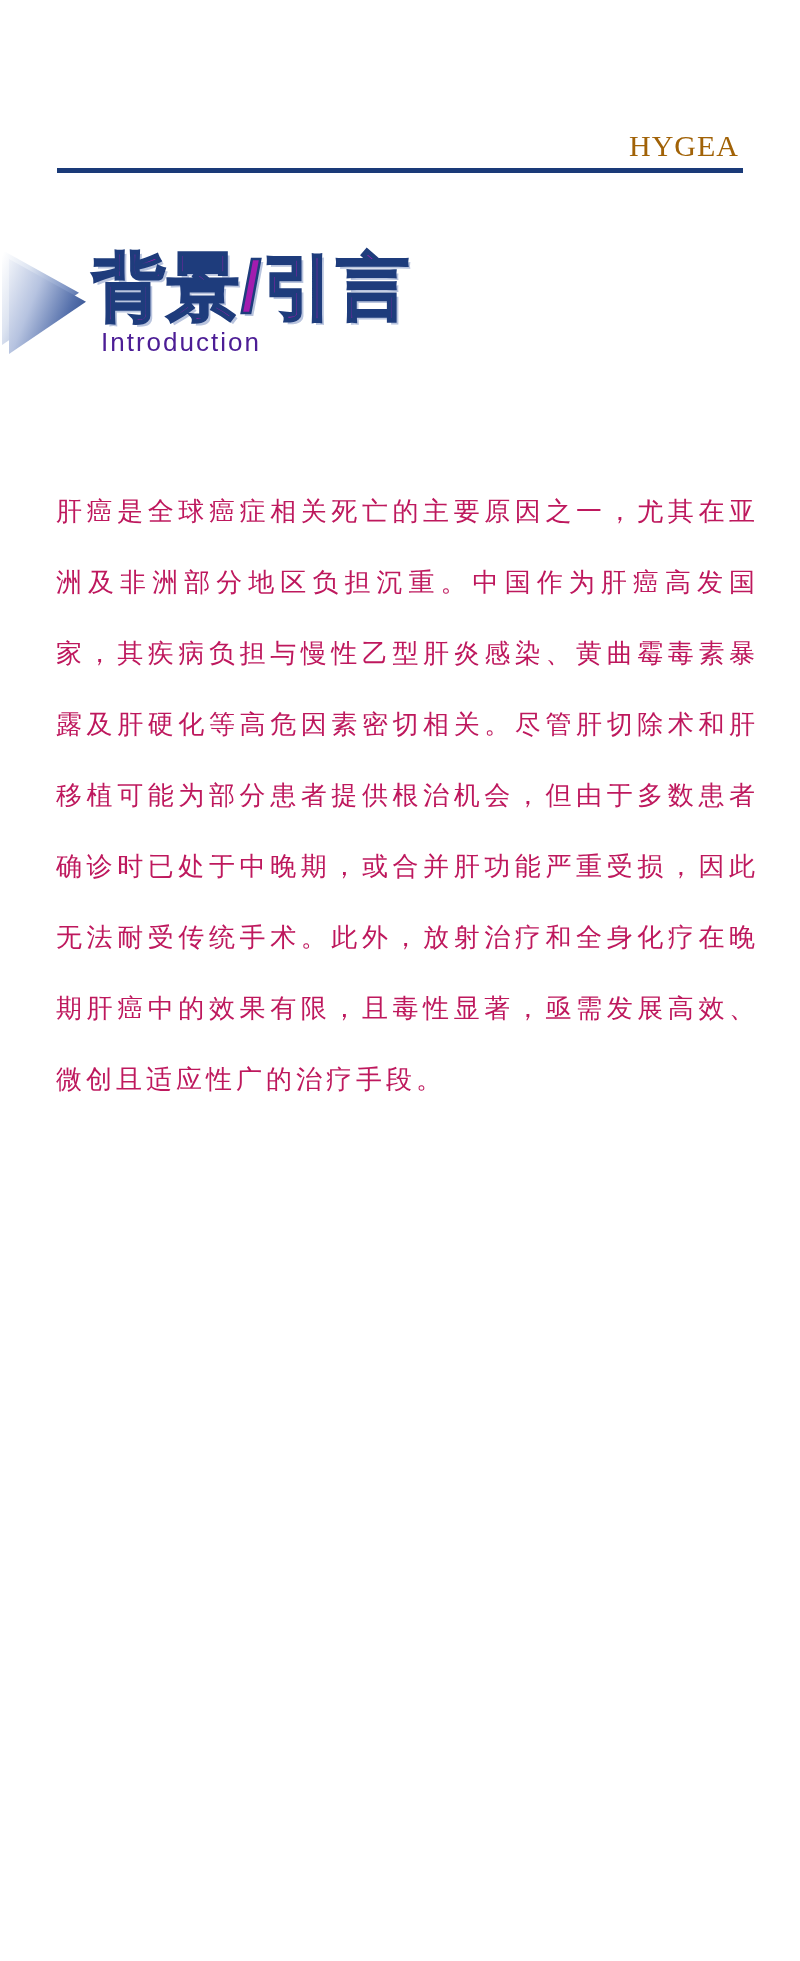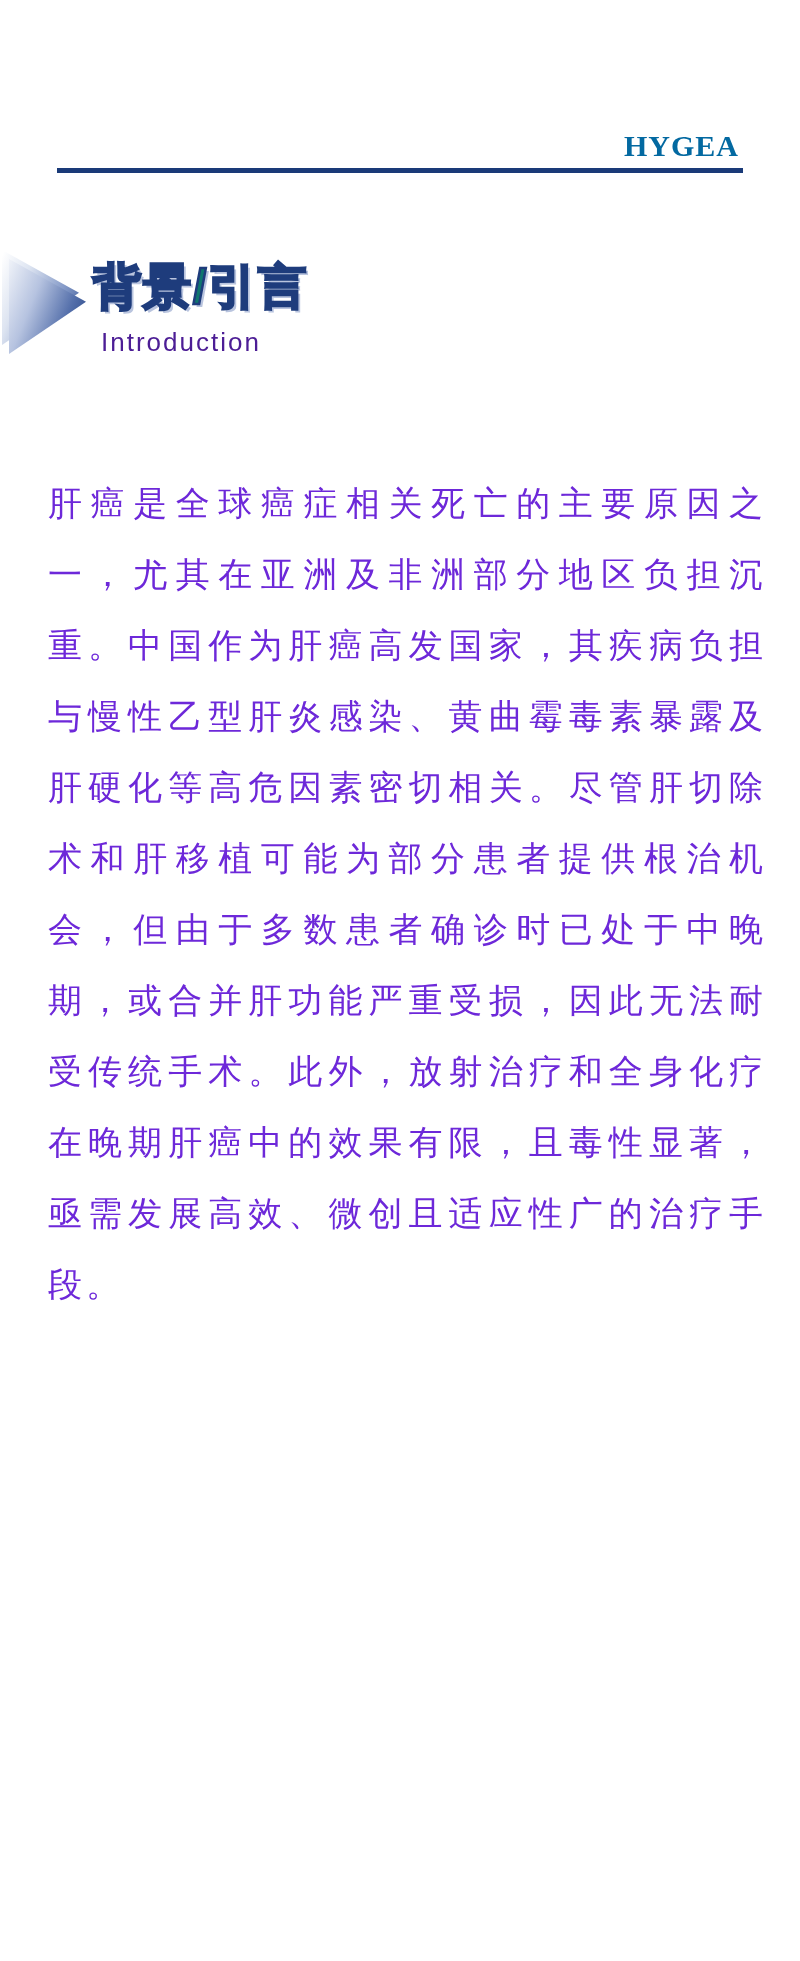--- a/index.html
+++ b/index.html
@@ -11,25 +11,25 @@
     overflow: hidden;
     font-family: "Liberation Sans", "DejaVu Sans", sans-serif;
   }
 
   
   .brand {
     position: absolute;
     top: 130px;
     right: 61px;
     font-family: "Liberation Serif", "DejaVu Serif", serif;
-    font-weight: 700;
+    font-weight: 400;
     font-size: 30px;
     line-height: 32px;
     letter-spacing: 1px;
-    color: #0369a1;
+    color: #a16207;
   }
   .header-divider {
     position: absolute;
     left: 57px;
     top: 168px;
     width: 686px;
     height: 5px;
     background: #1a3a78;
   }
 
@@ -58,50 +58,50 @@
     top: 11px;
     background: linear-gradient(112deg, #f0f3f9 0%, #b6c3e0 35%, #5570ab 70%, #1e3c7c 100%);
   }
   .section-titles {
     position: absolute;
     left: 93px;
     top: 252px;
   }
   .section-title {
     margin: 0;
-    font-size: 48px;
+    font-size: 72px;
     line-height: 70px;
     font-weight: 800;
     letter-spacing: 2px;
-    color: #0f766e;
+    color: #a21caf;
     -webkit-text-stroke: 2.5px #1e3c7c;
     text-shadow: 3px 3px 0 #b9c4de;
     white-space: nowrap;
   }
   .section-subtitle {
     margin: 6px 0 0 8px;
     font-size: 26px;
     line-height: 28px;
     letter-spacing: 2px;
     color: #4c1d95;
   }
 
   
   .article-body {
     position: absolute;
     left: 44px;
     top: 464px;
     width: 727px;
   }
   .article-body p {
-    margin: 4px;
-    font-size: 34px;
+    margin: 12px;
+    font-size: 26px;
     line-height: 71px;
     letter-spacing: 4px;
-    color: #6d28d9;
+    color: #be185d;
     text-align: justify;
     text-justify: inter-ideograph;
     word-break: break-all;
   }
   .article-body p + p { margin-top: 64px; }
 </style>
 </head>
 <body>
 
 <div class="page">

